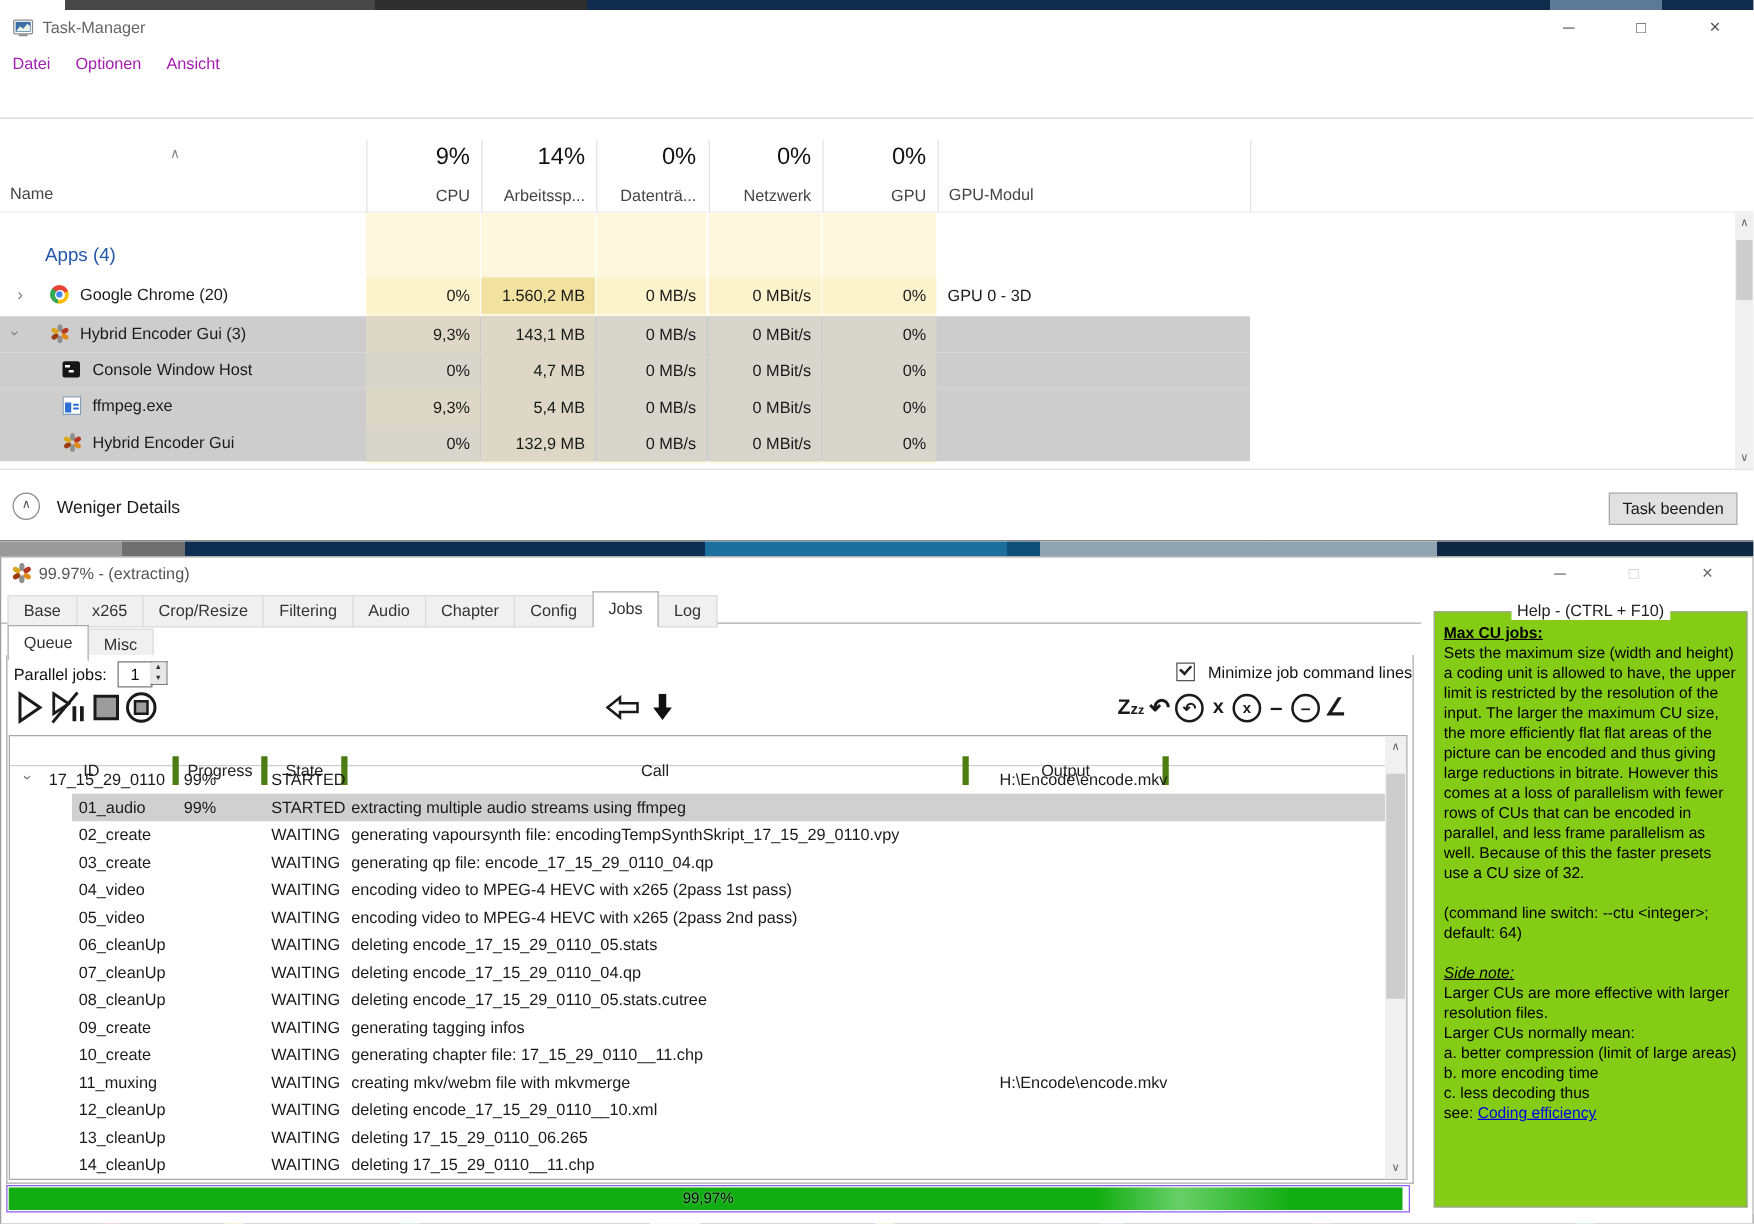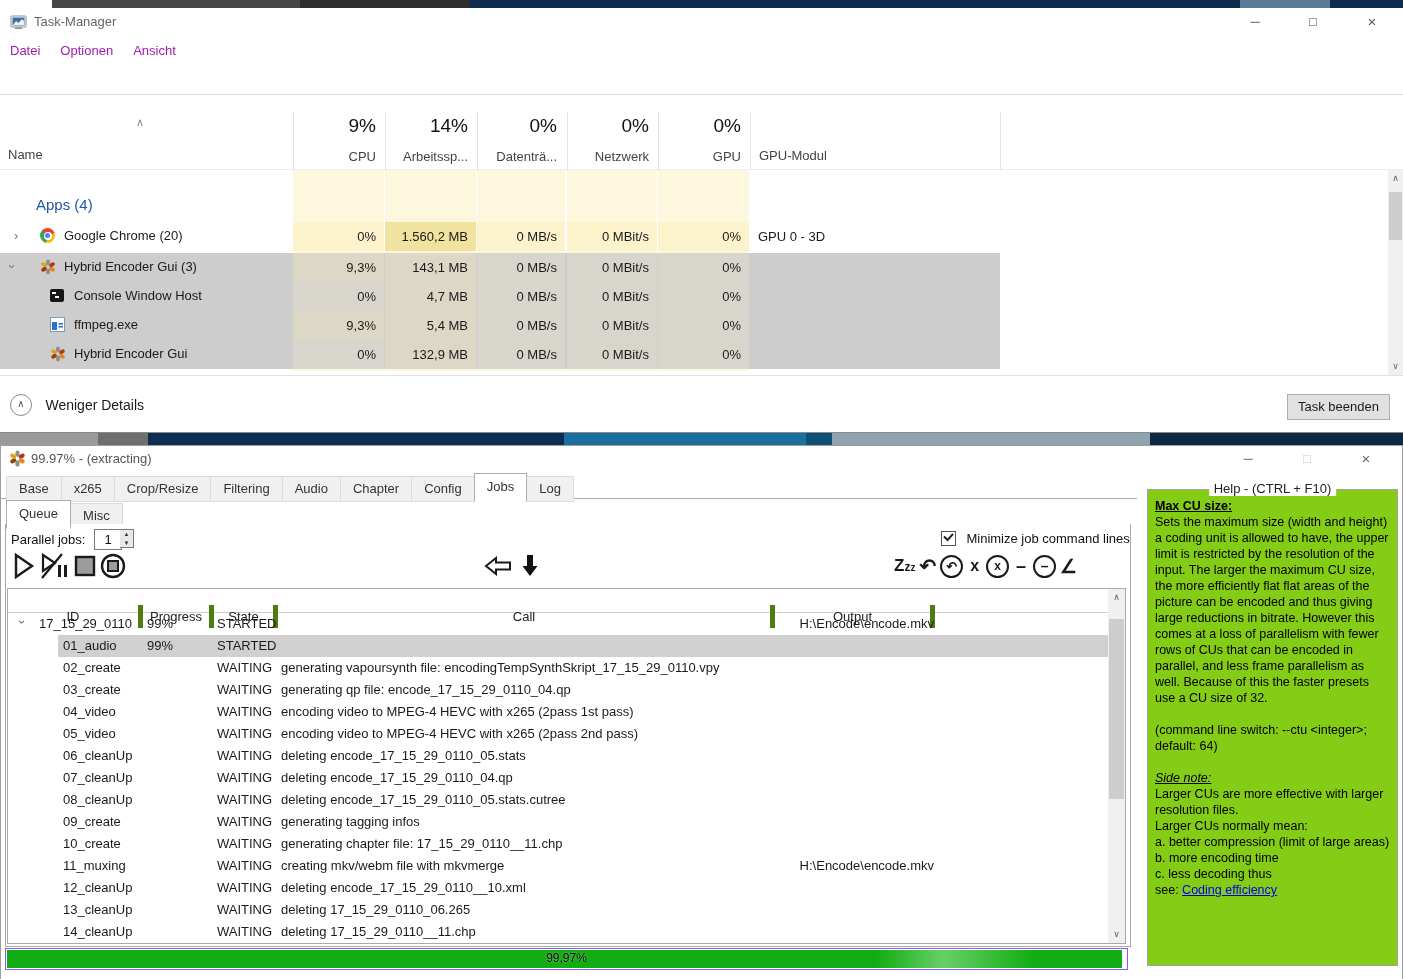--- a/index.html
+++ b/index.html
@@ -400,20 +400,21 @@
               <span class="jr-chev">›</span>
               <span class="jr-id lvl0">17_15_29_0110</span>
               <span class="jr-prog">99%</span>
               <span class="jr-state">STARTED</span>
               <span class="jr-out">H:\Encode\encode.mkv</span>
             </div>
             <div class="job-row sel" style="top: 22px;">
               <span class="jr-id lvl1">01_audio</span>
               <span class="jr-prog">99%</span>
               <span class="jr-state">STARTED</span>
+              <span class="jr-call">extracting multiple audio streams using ffmpeg</span>
             </div>
             <div class="job-row" style="top: 44px;">
               <span class="jr-id lvl1">02_create</span>
               <span class="jr-state">WAITING</span>
               <span class="jr-call">generating vapoursynth file: encodingTempSynthSkript_17_15_29_0110.vpy</span>
             </div>
             <div class="job-row" style="top: 66px;">
               <span class="jr-id lvl1">03_create</span>
               <span class="jr-state">WAITING</span>
               <span class="jr-call">generating qp file: encode_17_15_29_0110_04.qp</span>
@@ -484,21 +485,21 @@
     </div>
 
     <div class="hy-progress">
       <div class="hy-prog-fill"></div>
       <div class="hy-prog-text">99,97%</div>
     </div>
 
     <div class="hy-help">
       <span class="help-title">Help - (CTRL + F10)</span>
       <div class="help-body">
-        <div class="help-h">Max CU size:</div>
+        <div class="help-h">Max CU jobs:</div>
         <div>Sets the maximum size (width and height) a coding unit is allowed to have, the upper limit is restricted by the resolution of the input. The larger the maximum CU size, the more efficiently flat flat areas of the picture can be encoded and thus giving large reductions in bitrate. However this comes at a loss of parallelism with fewer rows of CUs that can be encoded in parallel, and less frame parallelism as well. Because of this the faster presets use a CU size of 32.</div>
         <div class="help-gap"></div>
         <div>(command line switch: --ctu &lt;integer&gt;; default: 64)</div>
         <div class="help-gap"></div>
         <div class="help-side">Side note:</div>
         <div id="help-side-lines">
             <div>Larger CUs are more effective with larger resolution files.</div>
             <div>Larger CUs normally mean:</div>
             <div>a. better compression (limit of large areas)</div>
             <div>b. more encoding time</div>

